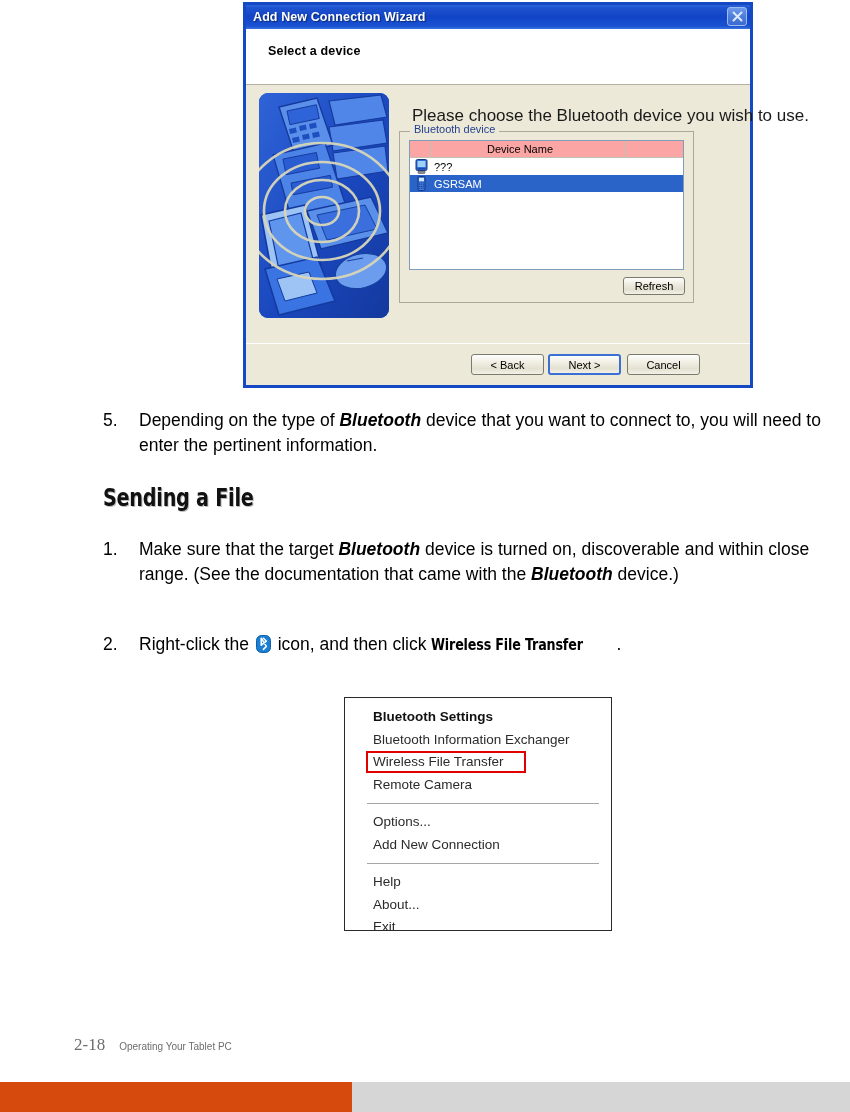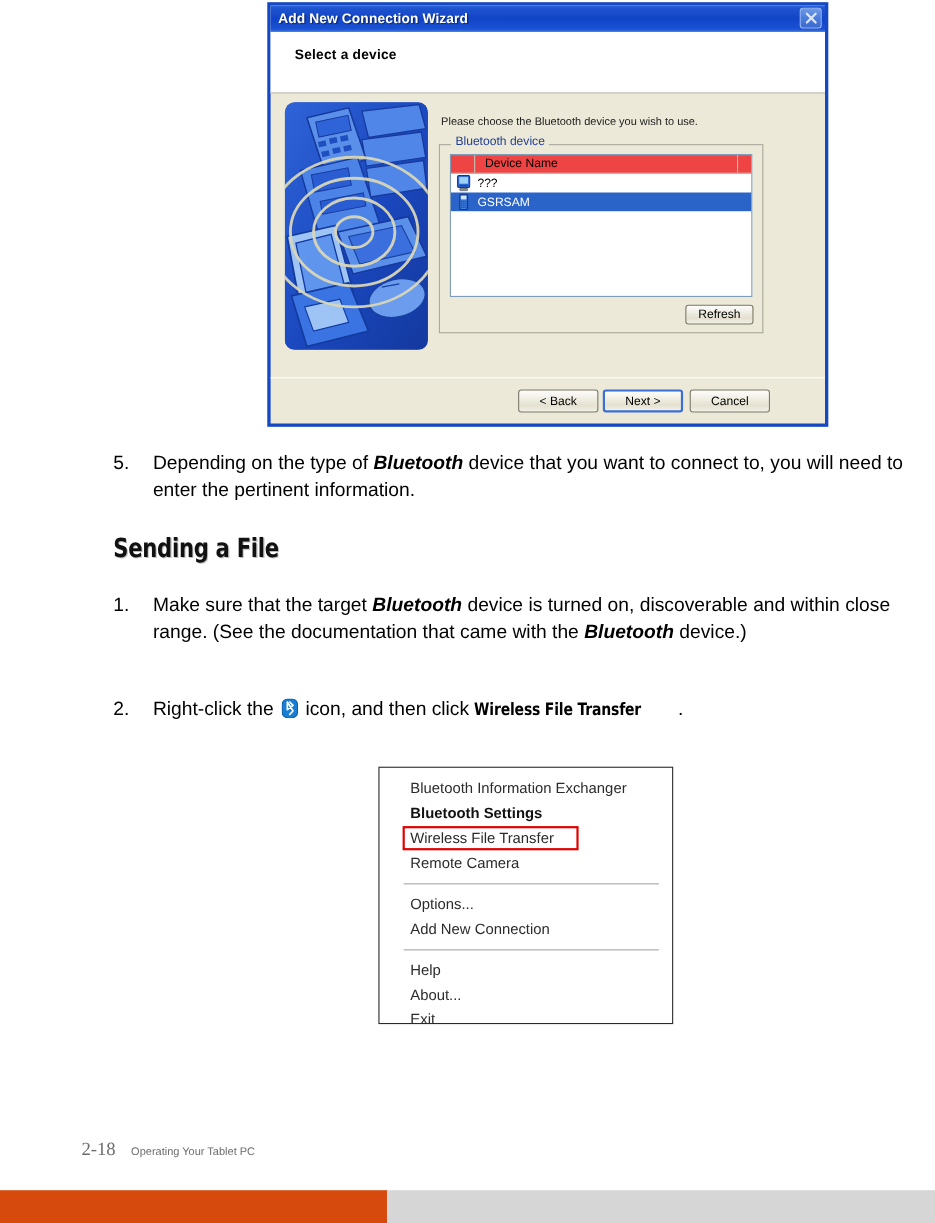--- a/index.html
+++ b/index.html
@@ -74,22 +74,22 @@
     width: 130px; height: 225px;
     border-radius: 9px;
     overflow: hidden;
     background: #1f4fc4;
   }
   .illus svg { display:block; }
 
   
   .prompt {
     position: absolute;
-    left: 155px; top: 21px;
-    font-size: 10px;
+    left: 166px; top: 21px;
+    font-size: 17px;
     color: #1a1a1a;
     white-space: nowrap;
   }
   .group {
     position: absolute;
     left: 153px; top: 46px;
     width: 295px; height: 172px;
     border: 1px solid #a9a99c;
     box-sizing: border-box;
   }
@@ -104,24 +104,25 @@
   .listbox {
     position: absolute;
     left: 163px; top: 55px;
     width: 275px; height: 130px;
     background: #ffffff;
     border: 1px solid #7f9db9;
     box-sizing: border-box;
   }
   .list-header {
     height: 17px;
-    background: #ef4444;
+    background: #fca5a5;
     border-bottom: 1px solid #c3c0b4;
     display: flex;
     box-sizing: border-box;
+    gap: 46px;
   }
   .col-icon {
     width: 22px;
     border-right: 1px solid #c3c0b4;
     box-sizing: border-box;
   }
   .col-name {
     flex: 1;
     font-size: 11px;
     color: #000;
@@ -463,22 +464,22 @@
 
 <div class="list-item doc-text step-s2">
   <span class="li-num">2.</span>
   <span class="li-body"><span>Right-click the </span><span class="bt-inline"><svg width="15" height="18" viewBox="0 0 15 18" aria-hidden="true">
           <rect x="0.5" y="0.5" width="14" height="17" rx="5" fill="#1a7fd4" stroke="#0c5fa8"></rect>
           <path d="M7.4 3.2 L10.4 6.2 L5.2 10.2 L5.2 3.2 L10.4 11.4 L7.4 14.4" fill="none" stroke="#ffffff" stroke-width="1.5" stroke-linejoin="round" stroke-linecap="round"></path>
         </svg></span><span> icon, and then click </span><span class="bold-term">Wireless File Transfer</span><span>.</span></span>
 </div>
 
 <div class="ctxmenu">
+  <div class="ctx-item bold">Bluetooth Settings</div>
   <div class="ctx-item">Bluetooth Information Exchanger</div>
-  <div class="ctx-item bold">Bluetooth Settings</div>
   <div class="ctx-item highlighted">Wireless File Transfer</div>
   <div class="ctx-item">Remote Camera</div>
   <div class="ctx-sep"></div>
   <div class="ctx-item">Options...</div>
   <div class="ctx-item">Add New Connection</div>
   <div class="ctx-sep"></div>
   <div class="ctx-item">Help</div>
   <div class="ctx-item">About...</div>
   <div class="ctx-item">Exit</div>
 </div>

